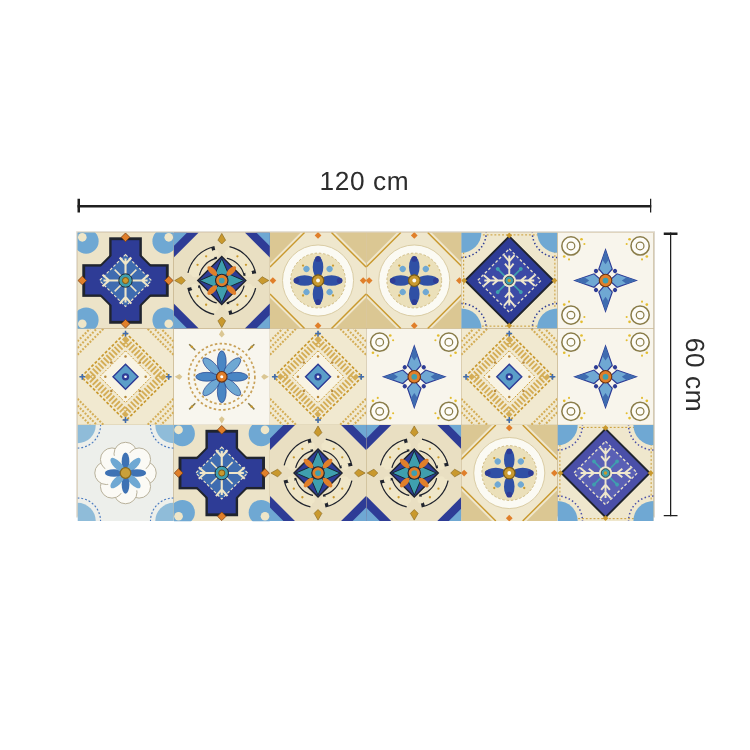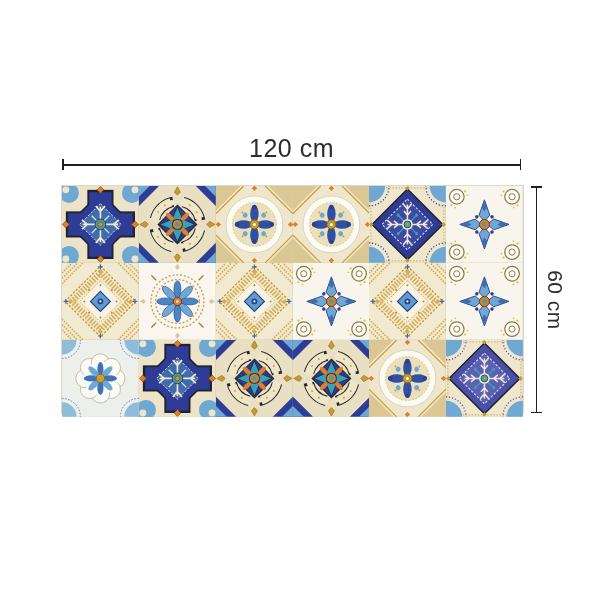--- a/index.html
+++ b/index.html
@@ -3,21 +3,21 @@
 <meta charset="utf-8">
 <style>
   html,body{margin:0;padding:0;background:#ffffff;}
   .canvas{
     position:relative;width:600px;height:600px;background:#ffffff;overflow:hidden;
     font-family:"Liberation Sans", sans-serif;
   }
   
   .h-label{
     position:absolute;left:62px;top:134px;width:459px;text-align:center;
-    font-size:25px;color:#2d2d2d;letter-spacing:0.5px;font-weight:400;
+    font-size:21px;color:#2d2d2d;letter-spacing:0.5px;font-weight:400;
   }
   .h-line{position:absolute;left:62px;top:164px;width:459px;height:1.5px;background:#1f1f1f;}
   .h-line .tick{position:absolute;width:1.5px;height:11px;background:#1f1f1f;top:-4.8px;}
   .h-line .tl{left:0;}
   .h-line .tr{left:457.5px;}
   
   .v-line{position:absolute;left:535.5px;top:186px;width:1.5px;height:227px;background:#1f1f1f;}
   .v-line .tick{position:absolute;width:11px;height:1.5px;background:#1f1f1f;left:-4.8px;}
   .v-line .vt{top:0;}
   .v-line .vb{bottom:0;}

